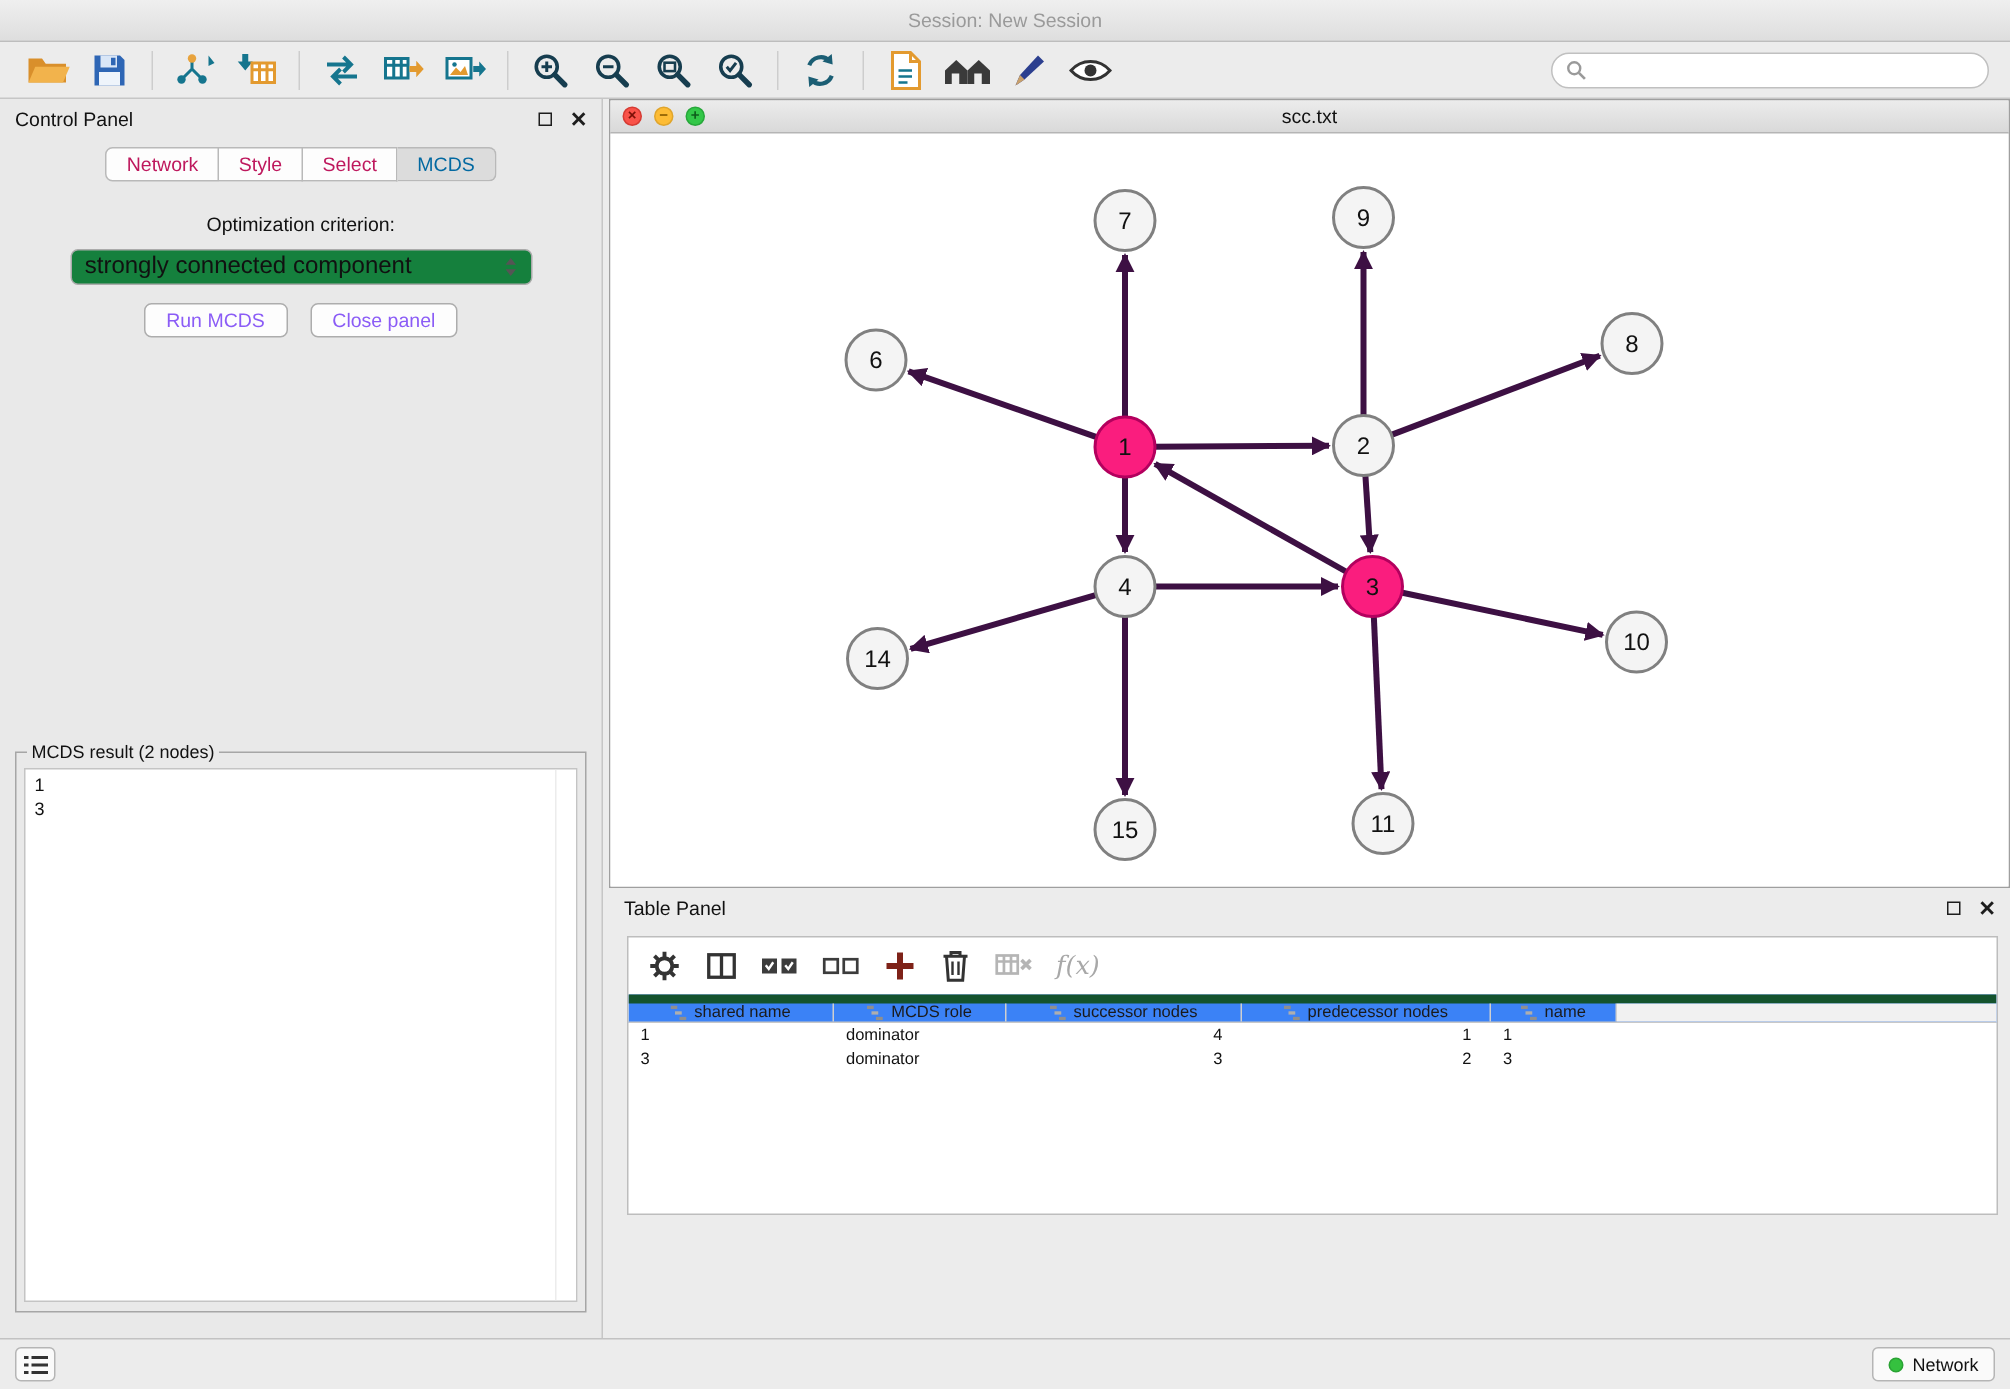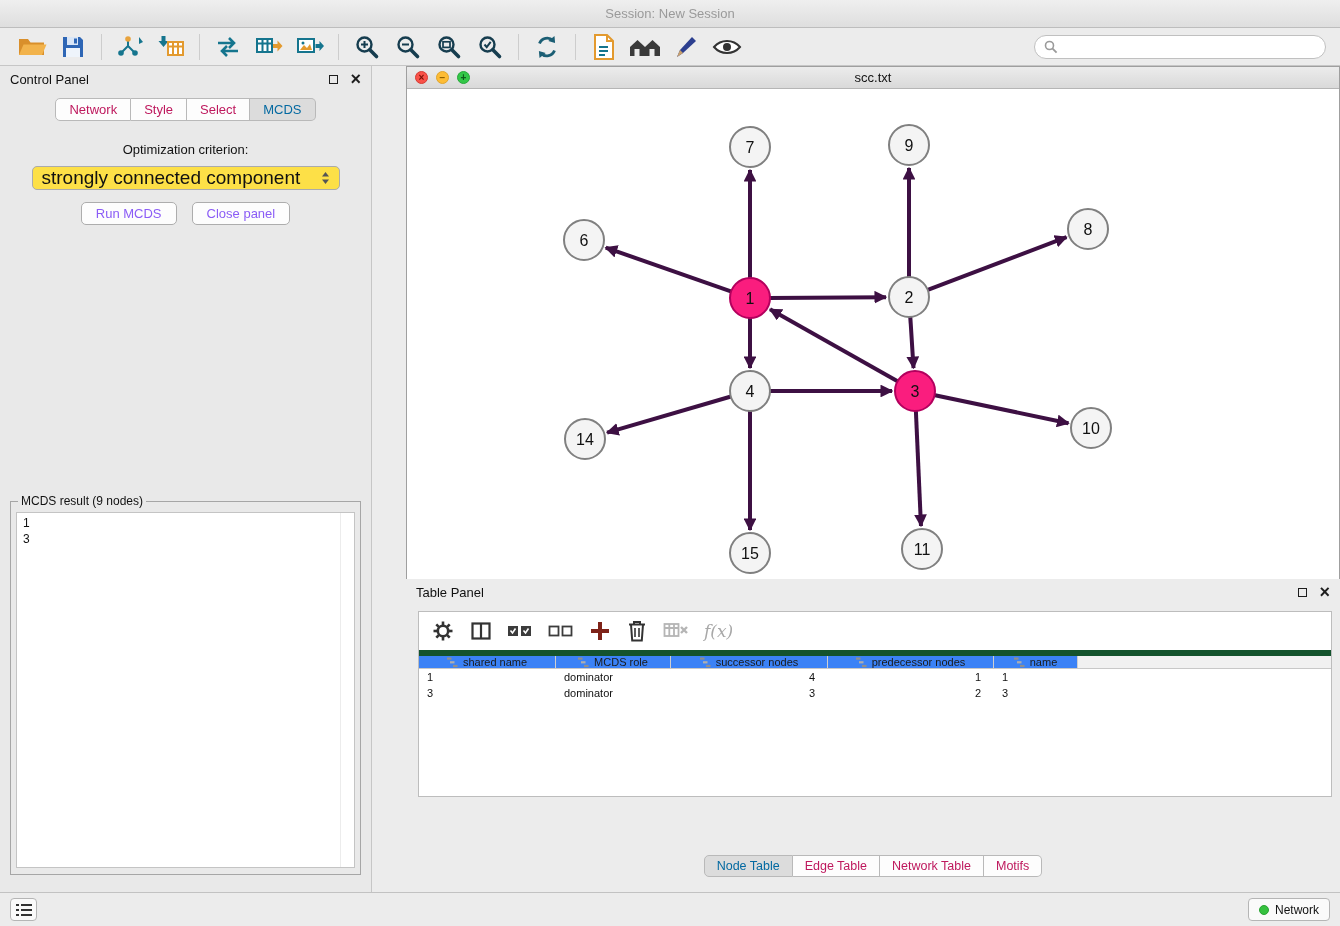--- a/index.html
+++ b/index.html
@@ -26,38 +26,38 @@
   .tbtn { height:32px; min-width:36px; display:flex; align-items:center; justify-content:center; margin-right:5px; }
   .tsep { width:1px; height:26px; background:#cdcdcd; margin:0 10px 0 5px; }
   .search-box {
     margin-left:auto; width:292px; height:24px; background:#fff;
     border:1px solid #c0c0c0; border-radius:12px;
     display:flex; align-items:center; gap:6px; padding:0 9px;
   }
   .search-box input { border:none; outline:none; flex:1; font-size:12px; background:transparent; font-family:inherit; }
   
   .control-panel {
-    position:absolute; left:0; top:66px; width:372px; bottom:34px;
+    position:absolute; left:0; top:66px; width:402px; bottom:34px;
     background:#e9e9e9; border-right:1px solid #c6c6c6;
   }
   .panel-header { height:26px; display:flex; align-items:center; padding:0 10px; font-size:13px; }
   .hdr-icons { margin-left:auto; display:flex; align-items:center; gap:12px; }
   .float-ico { width:9px; height:9px; border:1.5px solid #1d1d1d; display:inline-block; }
   .close-ico { font-size:18px; font-weight:bold; color:#1d1d1d; line-height:1; }
   .seg-tabs { display:flex; justify-content:center; margin-top:6px; }
   .seg-tab { font-size:13px; padding:3px 13px; background:#fdfdfd; border:1px solid #b9b9b9; border-left:none; color:#be185d; white-space:nowrap; }
   .seg-tab:first-child { border-left:1px solid #b9b9b9; border-radius:5px 0 0 5px; }
   .seg-tab:last-child { border-radius:0 5px 5px 0; }
   .seg-tab.active { background:#dcdcdc; color:#0369a1; }
   .opt-label { text-align:center; font-size:13px; margin-top:21px; }
   .dropdown {
-    width:308px; height:24px; margin:9px auto 0; background:#fde047;
+    width:308px; height:24px; margin:9px auto 0; background:#15803d;
     border:1px solid #ababab; border-radius:5px;
     display:flex; align-items:center; justify-content:space-between;
-    padding:0 9px; font-size:19px;
+    padding:0 9px; font-size:16px;
   }
   .btn-row { display:flex; justify-content:center; gap:15px; margin-top:12px; }
   .btn-row button {
     font-size:13px; padding:3px 14px; background:#fdfdfd;
     border:1px solid #adadad; border-radius:5px; font-family:inherit; color:#8b5cf6;
   }
   .result-group {
     position:absolute; left:10px; right:10px; top:428px; bottom:17px;
     border:1px solid #a6a6a6; background:#e9e9e9; padding:4px 5px 6px 5px;
   }
@@ -79,21 +79,21 @@
     display:flex; align-items:center; justify-content:center; font-size:13px;
   }
   .tl { position:absolute; width:13px; height:13px; border-radius:50%; top:4px;
         display:flex; align-items:center; justify-content:center; font-size:10px; font-weight:bold; line-height:1; }
   .tl.red    { left:8px;  background:#f95249; border:1px solid #d63b33; color:#7c1007; }
   .tl.yellow { left:29px; background:#fdbc35; border:1px solid #e0a52c; color:#8a5d00; }
   .tl.green  { left:50px; background:#33c748; border:1px solid #27a83a; color:#0e5c1b; }
   .net-canvas { display:block; width:932px; height:502px; background:#fff; }
   .net-canvas text { font-family:"Liberation Sans", sans-serif; }
   
-  .table-panel { position:absolute; left:406px; top:579px; width:934px; bottom:34px; background:#ececec; }
+  .table-panel { position:absolute; left:406px; top:592px; width:934px; bottom:34px; background:#ececec; }
   .table-box {
     position:absolute; left:12px; right:8px; top:32px; height:186px;
     background:#fff; border:1px solid #bdbdbd; overflow:hidden;
   }
   .table-toolbar { height:38px; display:flex; align-items:center; gap:15px; padding:0 12px; }
   .tpbtn { display:flex; align-items:center; justify-content:center; }
   .fx { font-family:"DejaVu Serif", serif; font-style:italic; color:#a8a8a8; font-size:17px; }
   .thead { display:flex; border-top:6px solid #14532d; border-bottom:1px solid #c8c8c8; background:#3b82f6; height:19px; }
   .th { display:flex; align-items:center; justify-content:center; gap:5px; font-size:11px;
         border-right:1px solid #cfcfcf; color:#1a1a1a; }
@@ -285,21 +285,21 @@
       <svg width="9" height="14" viewBox="0 0 9 14">
         <path d="M4.5 1 L8 5.5 H1 Z" fill="#555"></path>
           <path d="M4.5 13 L1 8.5 H8 Z" fill="#555"></path>
       </svg>
     </div>
     <div class="btn-row">
       <button>Run MCDS</button>
       <button>Close panel</button>
     </div>
     <fieldset class="result-group">
-      <legend>MCDS result (9 nodes)</legend>
+      <legend>MCDS result (2 nodes)</legend>
       <div class="result-inner">
           <div class="result-line">1</div>
           <div class="result-line">3</div>
         </div>
     </fieldset>
   </div>
 
   <div class="net-window">
     <div class="net-titlebar">
       <span class="tl red">×</span>
@@ -501,26 +501,20 @@
           </div>
           <div class="tr">
             <div class="td col-0">3</div>
             <div class="td col-1">dominator</div>
             <div class="td col-2">3</div>
             <div class="td col-3">2</div>
             <div class="td col-4">3</div>
           </div>
         </div>
     </div>
-    <div class="seg-tabs small">
-        <div class="seg-tab active">Node Table</div>
-        <div class="seg-tab">Edge Table</div>
-        <div class="seg-tab">Network Table</div>
-        <div class="seg-tab">Motifs</div>
-      </div>
   </div>
 
   <div class="statusbar">
     <span class="status-btn">
       <svg width="16" height="14" viewBox="0 0 16 14">
         <g fill="#333">
           <rect x="0" y="1" width="3" height="2"></rect>
             <rect x="5" y="1" width="11" height="2"></rect>
           <rect x="0" y="6" width="3" height="2"></rect>
             <rect x="5" y="6" width="11" height="2"></rect>

